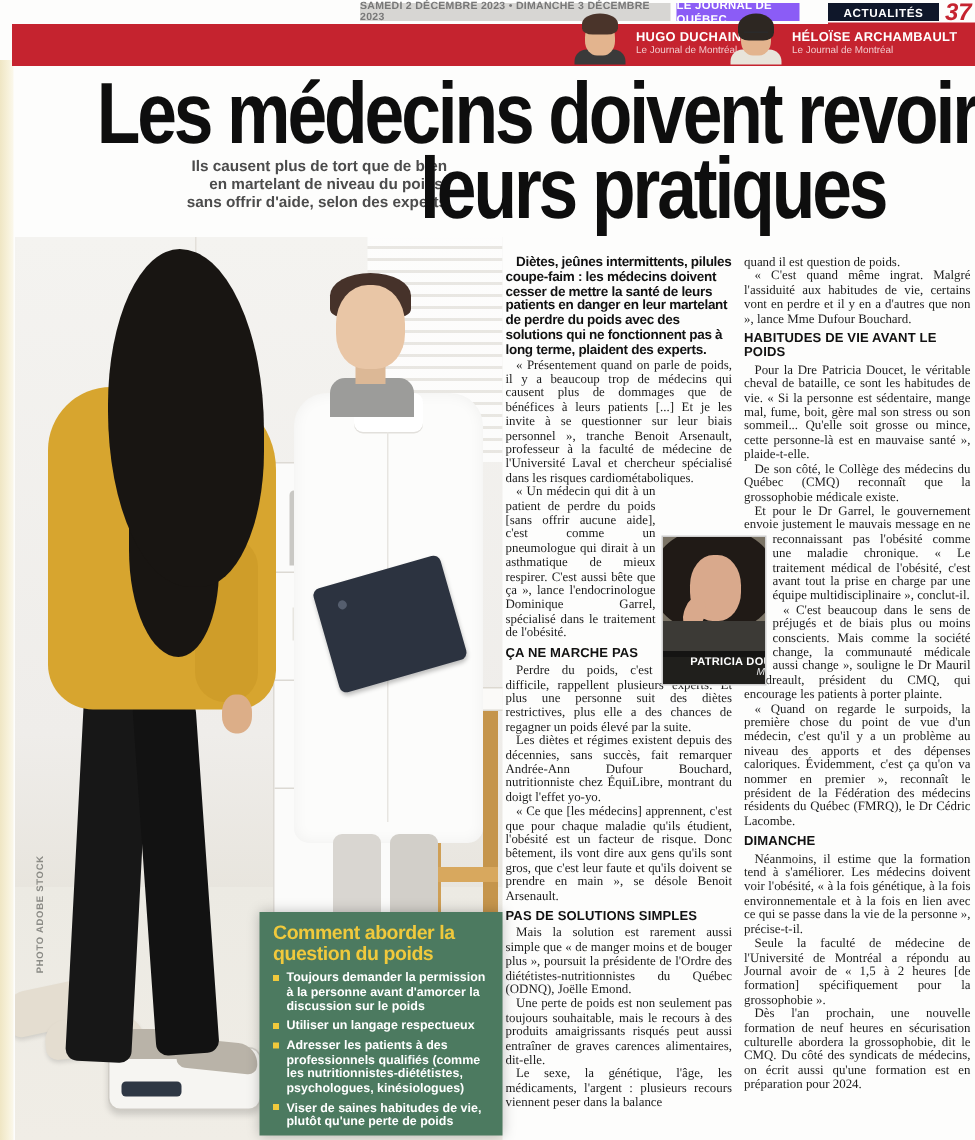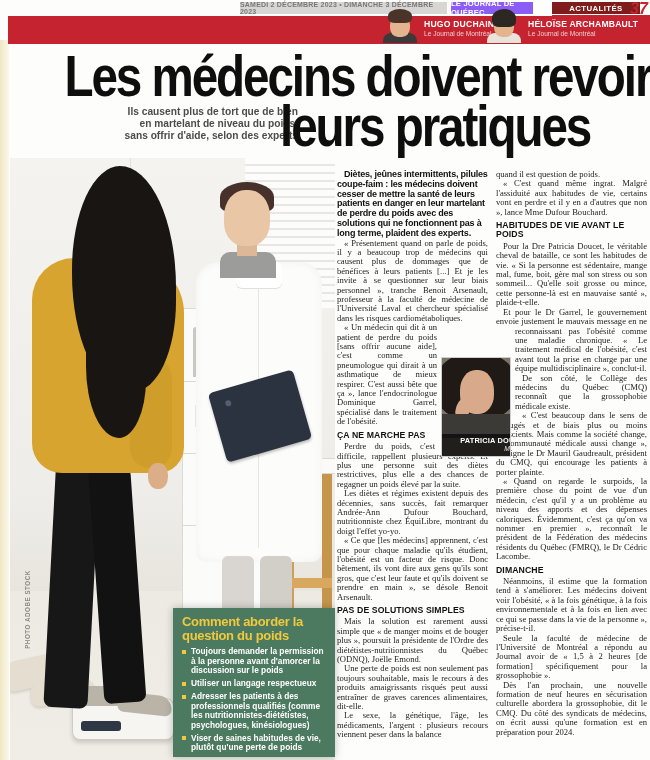--- a/index.html
+++ b/index.html
@@ -4,21 +4,21 @@
 <style>
   html,body{margin:0;padding:0;}
   body{width:650px;height:760px;position:relative;background:#ffffff;font-family:"Liberation Sans",sans-serif;overflow:hidden;}
   .page{position:absolute;inset:0;background:#fdfdfc;}
   
   .page-edge{position:absolute;left:0;top:40px;width:9px;height:720px;background:linear-gradient(90deg,#efe6c4,#f7f1da 60%,#fbf8ec);}
   
   .topbar{position:absolute;top:2px;left:0;width:650px;height:14px;}
   .datebox{position:absolute;left:240px;top:0;width:207px;height:12px;background:#d7d6d3;color:#787878;font-size:7px;font-weight:bold;display:flex;align-items:center;justify-content:center;letter-spacing:.2px;}
   .jbox{position:absolute;left:451px;top:0;width:82px;height:12px;background:#8b5cf6;color:#fff;font-size:7.6px;font-weight:bold;display:flex;align-items:center;justify-content:center;letter-spacing:.2px;}
-  .secbox{position:absolute;left:552px;top:0;width:88px;height:12px;background:#7f1d1d;color:#fff;font-size:7.8px;font-weight:bold;display:flex;align-items:center;justify-content:center;letter-spacing:.4px;}
+  .secbox{position:absolute;left:552px;top:0;width:74px;height:12px;background:#0f172a;color:#fff;font-size:7.8px;font-weight:bold;display:flex;align-items:center;justify-content:center;letter-spacing:.4px;}
   .pageno{position:absolute;left:630px;top:-2px;color:#c5232f;font-size:16px;font-weight:bold;font-style:italic;}
   .toprule{position:absolute;left:552px;top:13px;width:98px;height:2px;background:#c5232f;}
   
   .redbar{position:absolute;left:8px;top:16px;width:642px;height:28px;background:#c5232f;}
   .byline{position:absolute;top:3px;height:24px;}
   .byline .bname{font-size:8.6px;font-weight:bold;color:#ffffff;letter-spacing:.2px;}
   .byline .baff{font-size:6.6px;color:#f2c9cc;margin-top:1px;}
   .headshot{position:absolute;width:36px;height:36px;top:-9px;overflow:hidden;}
   .hs-skin{position:absolute;left:8px;top:6px;width:20px;height:24px;border-radius:50% 50% 40% 40%;background:#e3b48e;}
   .hs-hair{position:absolute;left:6px;top:2px;width:24px;height:14px;border-radius:50% 50% 30% 30%;background:#4a342a;}
@@ -218,22 +218,22 @@
     <p>Mais la solution est rarement aussi simple que « de manger moins et de bouger plus », poursuit la présidente de l'Ordre des diététistes-nutritionnistes du Québec (ODNQ), Joëlle Emond.</p>
     <p>Une perte de poids est non seulement pas toujours souhaitable, mais le recours à des produits amaigrissants risqués peut aussi entraîner de graves carences alimentaires, dit-elle.</p>
     <p>Le sexe, la génétique, l'âge, les médicaments, l'argent : plusieurs recours viennent peser dans la balance</p>
   </div>
 
   <div class="col col2">
     <p class="noind">quand il est question de poids.</p>
     <p>« C'est quand même ingrat. Malgré l'assiduité aux habitudes de vie, certains vont en perdre et il y en a d'autres que non », lance Mme Dufour Bouchard.</p>
     <div class="subhead">HABITUDES DE VIE AVANT LE POIDS</div>
     <p>Pour la Dre Patricia Doucet, le véritable cheval de bataille, ce sont les habitudes de vie. « Si la personne est sédentaire, mange mal, fume, boit, gère mal son stress ou son sommeil... Qu'elle soit grosse ou mince, cette personne-là est en mauvaise santé », plaide-t-elle.</p>
+    <p>De son côté, le Collège des médecins du Québec (CMQ) reconnaît que la grossophobie médicale existe.</p>
     <p><span>Et pour le Dr Garrel, le gouvernement envoie justement le mauvais message en ne reconnaissant pas </span><span class="wrap-l"></span><span>l'obésité comme une maladie chronique. « Le traitement médical de l'obésité, c'est avant tout la prise en charge par une équipe multidisciplinaire », conclut-il.</span></p>
-    <p>De son côté, le Collège des médecins du Québec (CMQ) reconnaît que la grossophobie médicale existe.</p>
     <p>« C'est beaucoup dans le sens de préjugés et de biais plus ou moins conscients. Mais comme la société change, la communauté médicale aussi change », souligne le Dr Mauril Gaudreault, président du CMQ, qui encourage les patients à porter plainte.</p>
     <p>« Quand on regarde le surpoids, la première chose du point de vue d'un médecin, c'est qu'il y a un problème au niveau des apports et des dépenses caloriques. Évidemment, c'est ça qu'on va nommer en premier », reconnaît le président de la Fédération des médecins résidents du Québec (FMRQ), le Dr Cédric Lacombe.</p>
     <div class="subhead">DIMANCHE</div>
     <p>Néanmoins, il estime que la formation tend à s'améliorer. Les médecins doivent voir l'obésité, « à la fois génétique, à la fois environnementale et à la fois en lien avec ce qui se passe dans la vie de la personne », précise-t-il.</p>
     <p>Seule la faculté de médecine de l'Université de Montréal a répondu au Journal avoir de « 1,5 à 2 heures [de formation] spécifiquement pour la grossophobie ».</p>
     <p>Dès l'an prochain, une nouvelle formation de neuf heures en sécurisation culturelle abordera la grossophobie, dit le CMQ. Du côté des syndicats de médecins, on écrit aussi qu'une formation est en préparation pour 2024.</p>
   </div>
 
   <div class="inset">
     <div class="in-hair"></div>

